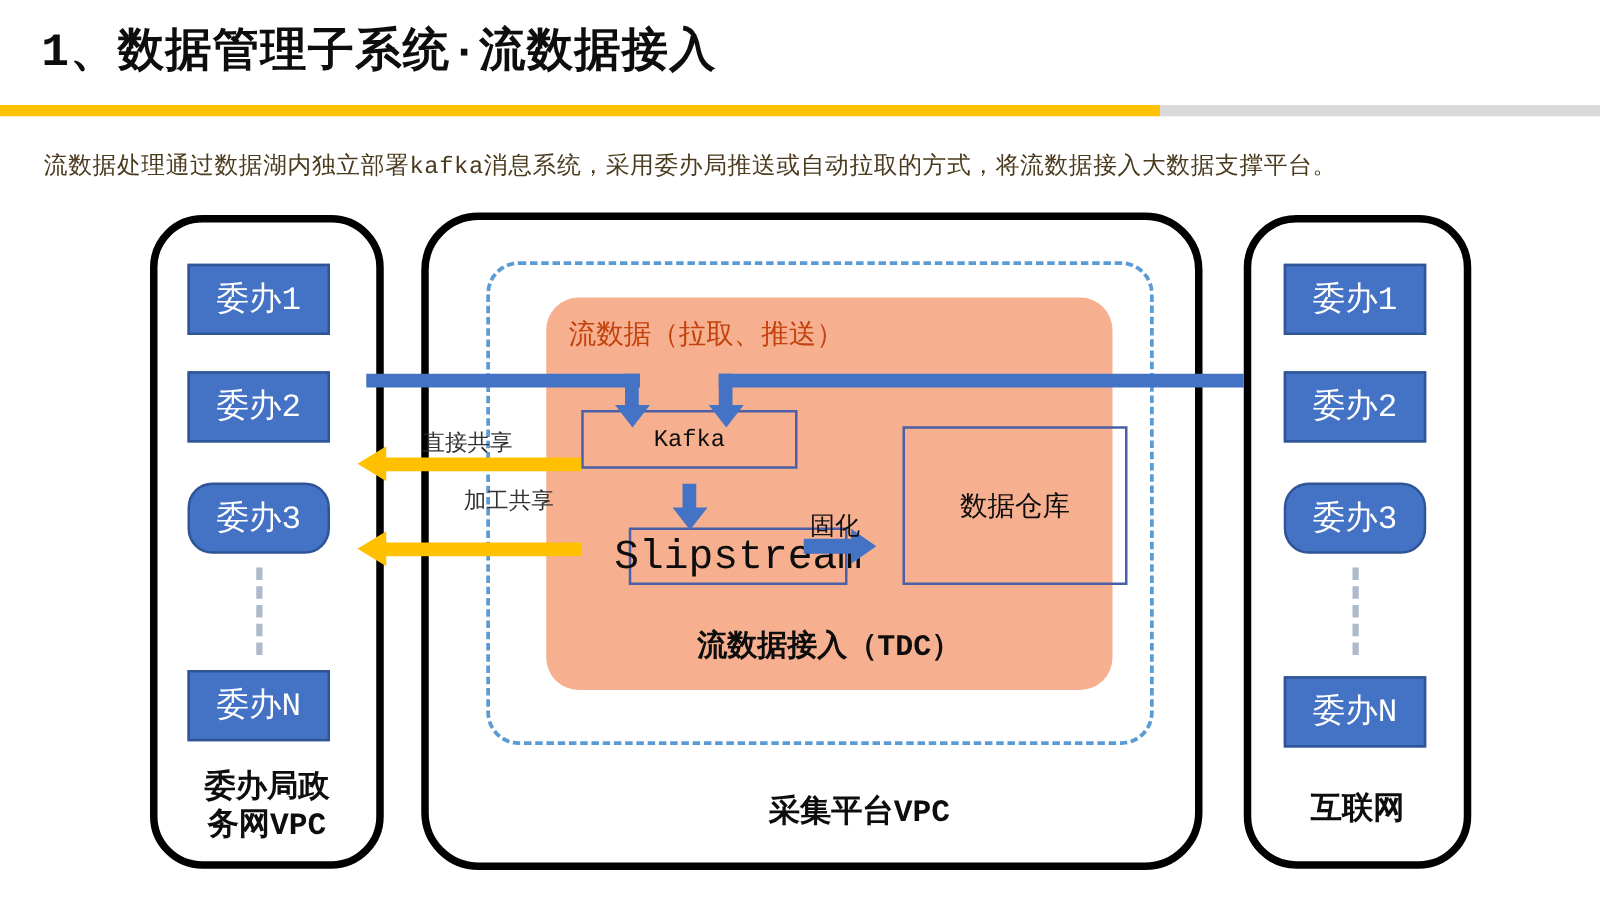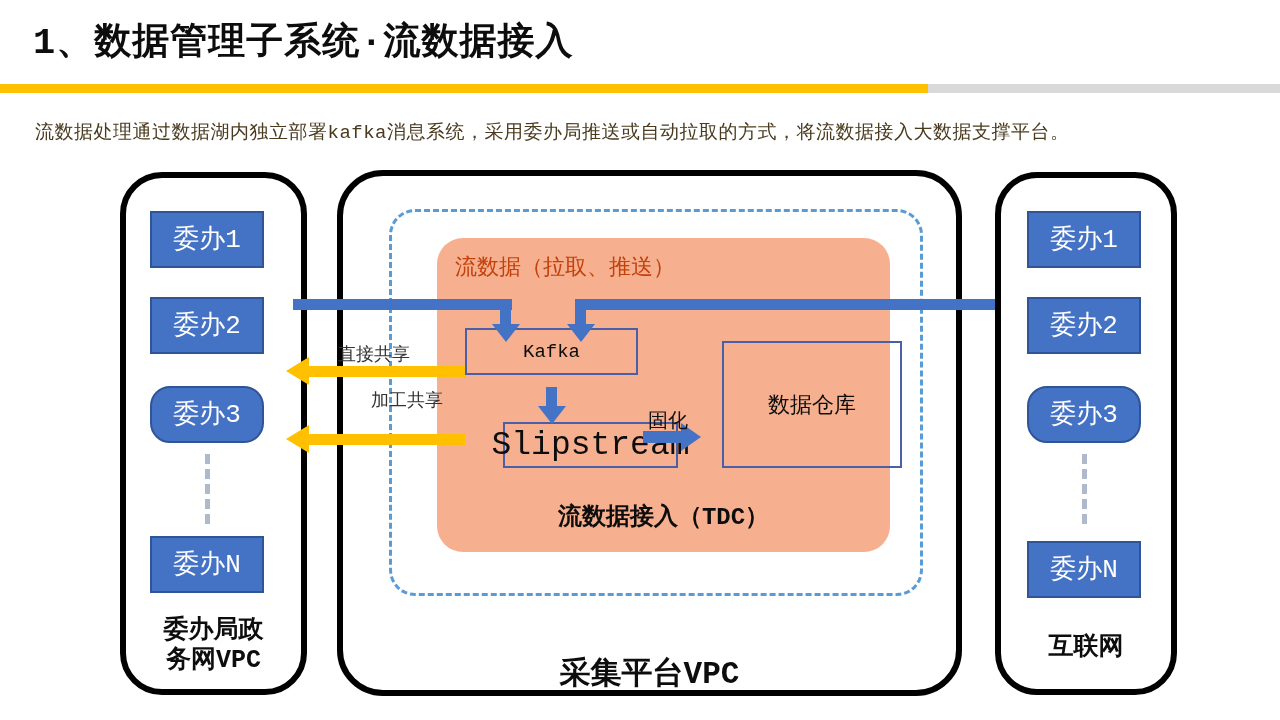--- a/index.html
+++ b/index.html
@@ -38,21 +38,21 @@
     position:absolute;width:0;height:70px;border-left:5px dashed #AEB9CB;
   }
   .vpc-left .ellipsis{left:79px;top:276px;}
   .vpc-right .ellipsis{left:81px;top:276px;}
   .vpc-caption{
     position:absolute;left:0;width:100%;text-align:center;font-weight:700;
     font-size:25px;color:#0d0d0d;line-height:30px;
   }
   .vpc-left .vpc-caption{top:438px;}
   .vpc-right .vpc-caption{top:455px;}
-  .vpc-mid .vpc-caption{top:484px;font-size:31px;}
+  .vpc-mid .vpc-caption{top:460px;font-size:25px;margin-left:38px;}
   
   .dashed-zone{
     position:absolute;left:46px;top:33px;width:534px;height:387px;
     border:3px dashed #5B9BD5;border-radius:26px;background:#ffffff;box-sizing:border-box;
   }
   .orange-zone{
     position:absolute;left:437px;top:238px;width:453px;height:314px;
     background:#F6B08F;border-radius:26px;z-index:2;
   }
   .stream-title{position:absolute;left:455px;top:252px;font-size:22px;color:#c2410c;z-index:4;}

